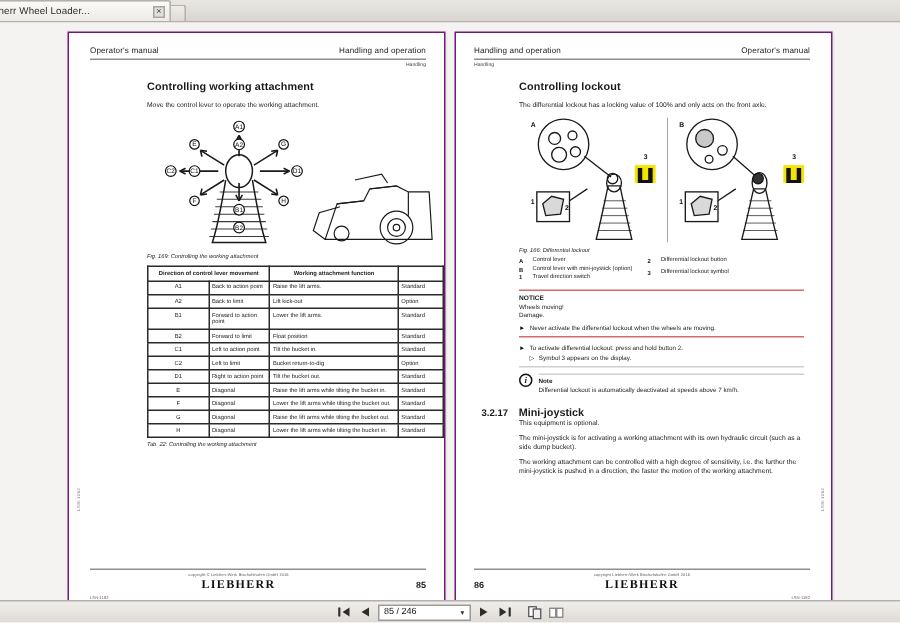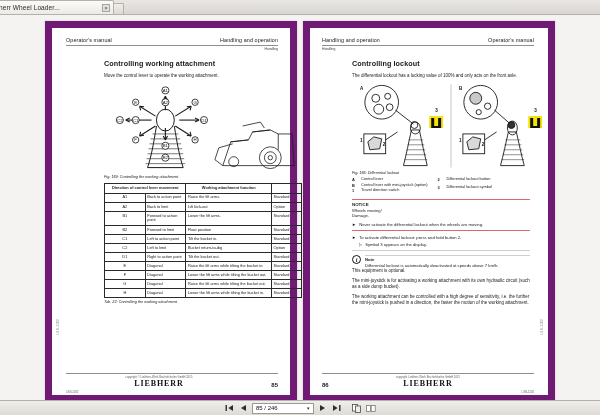--- a/index.html
+++ b/index.html
@@ -81,21 +81,21 @@
     padding-top: 6px;
     overflow: hidden;
   }
   .spread { display: flex; gap: 6px; }
 
   .page {
     position: relative;
     width: 252px;
     height: 381px;
     background: #ffffff;
-    border: 7px solid #701a75;
+    border: 1px solid #701a75;
     box-shadow: 0 0 2px rgba(0,0,0,.18);
     padding: 9px 12px 6px 14px;
     font-size: 4.6px;
     color: #1a1a1a;
   }
   .page.right { padding: 9px 14px 6px 12px; }
 
   .runhead {
     display: flex;
     justify-content: space-between;
@@ -564,20 +564,24 @@
           </div>
 
           <div class="note">
             <div class="note-ico">i</div>
             <div class="note-body">
               <div class="note-ttl">Note</div>
               <div class="note-txt">Differential lockout is automatically deactivated at speeds above 7 km/h.</div>
             </div>
           </div>
 
+          <div class="h2row">
+            <span class="h2num">3.2.17</span>
+            <span class="h2ttl">Mini-joystick</span>
+          </div>
           <p class="t">This equipment is optional.</p>
           <p class="t">The mini-joystick is for activating a working attachment with its own hydraulic circuit (such as a side dump bucket).</p>
           <p class="t">The working attachment can be controlled with a high degree of sensitivity, i.e. the further the mini-joystick is pushed in a direction, the faster the motion of the working attachment.</p>
         </div>
 
         <div class="vcode right">LSN-1182</div>
 
         <div class="pfoot">
           <div class="pgno l">86</div>
           <div class="logo-box">

